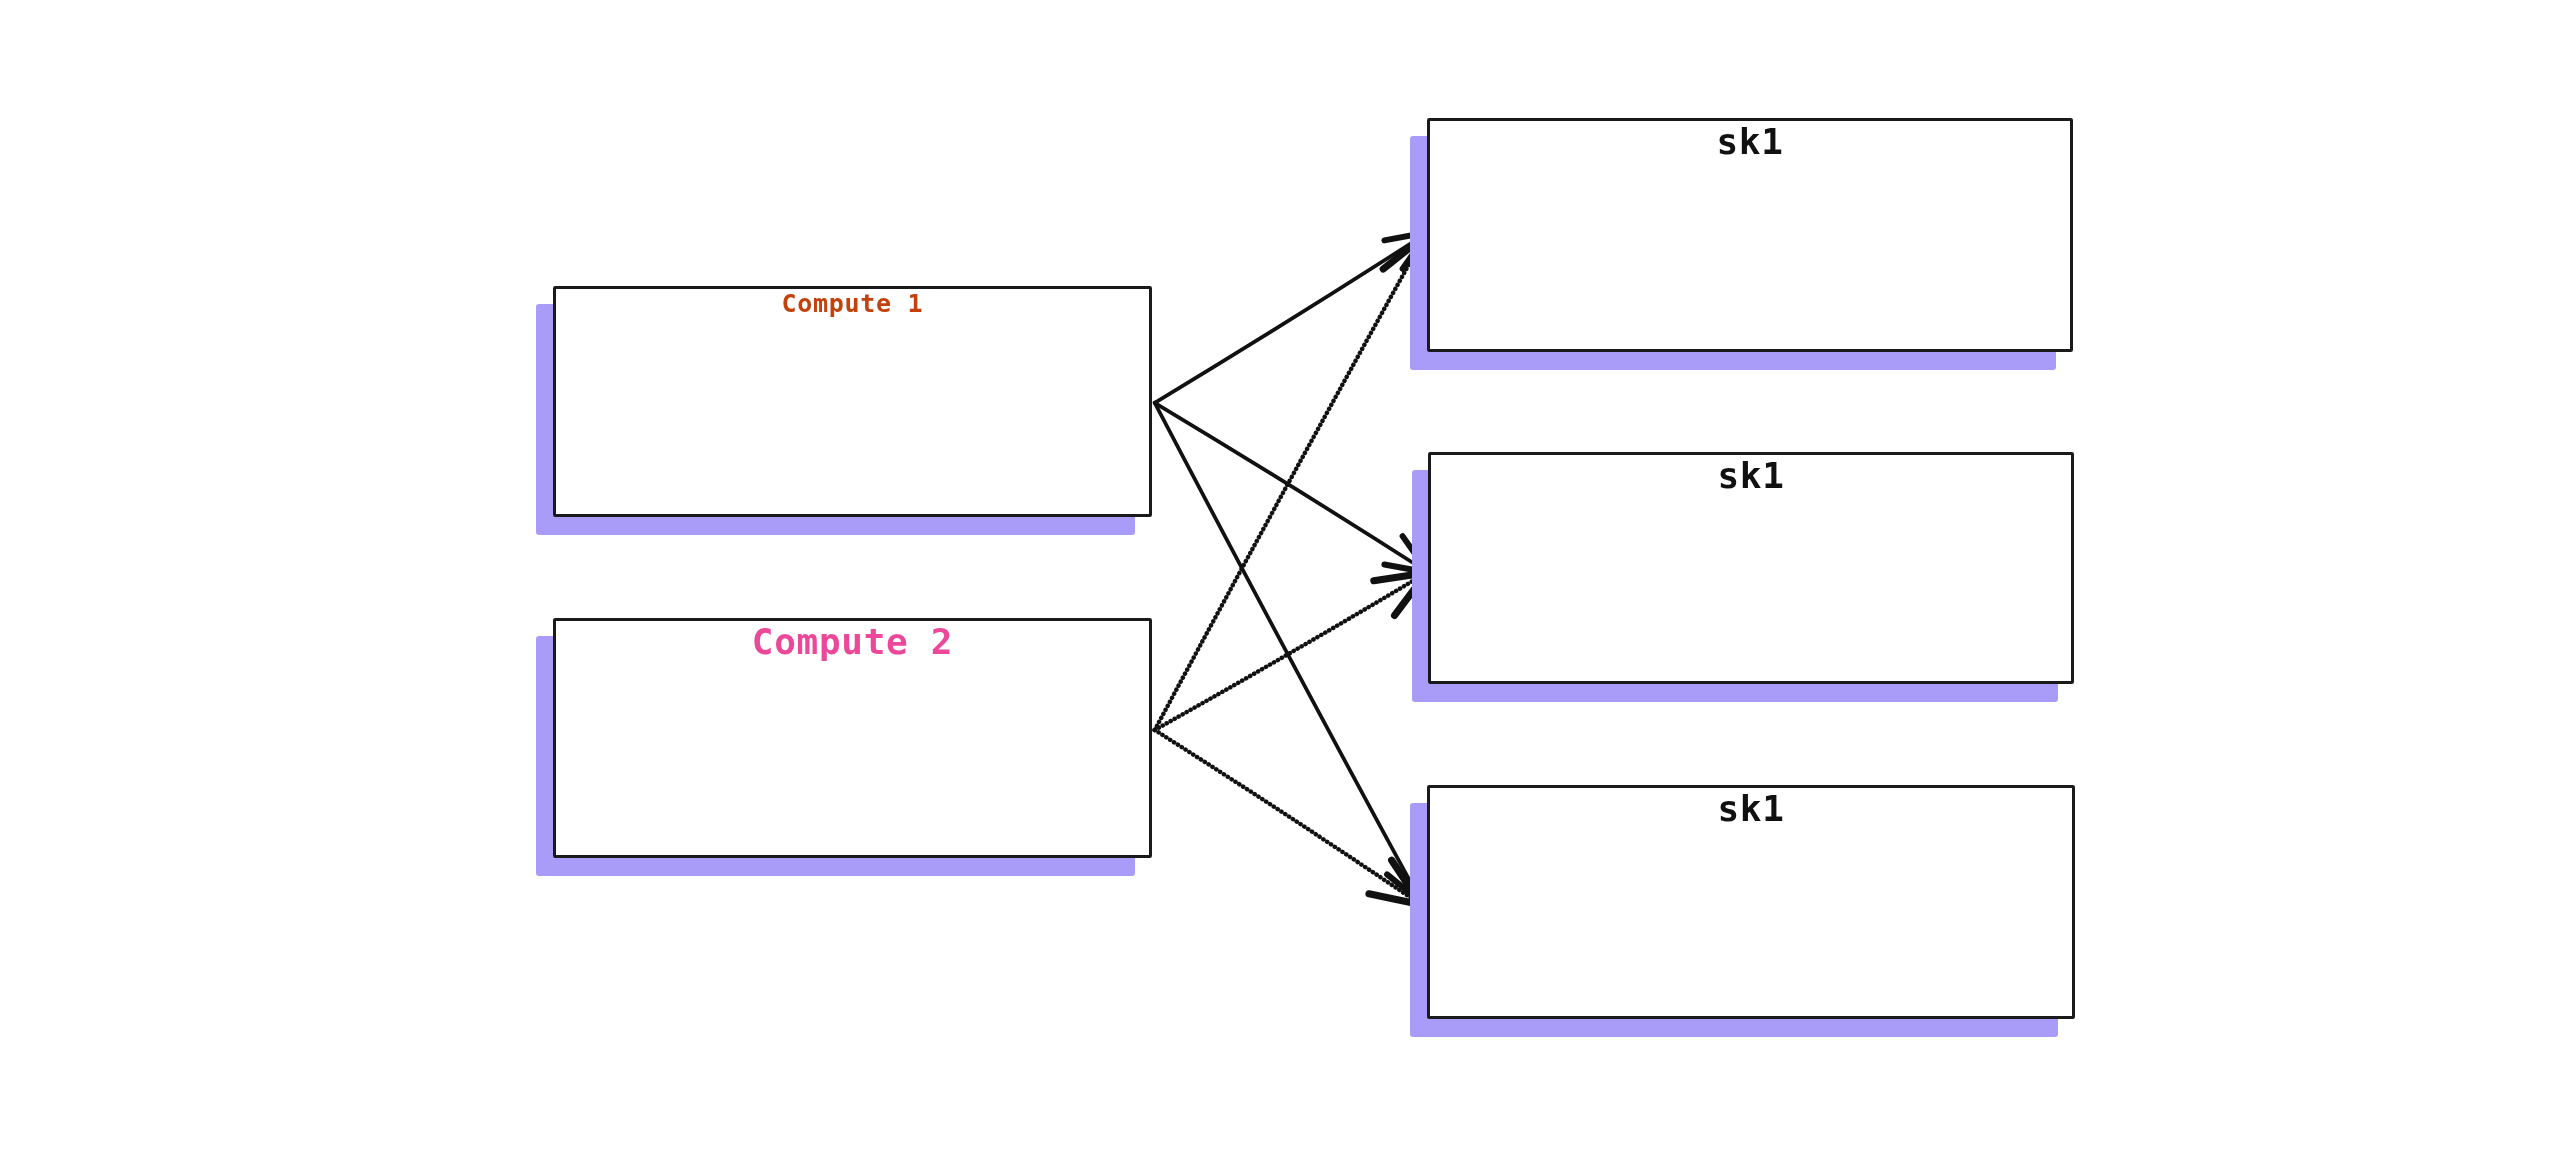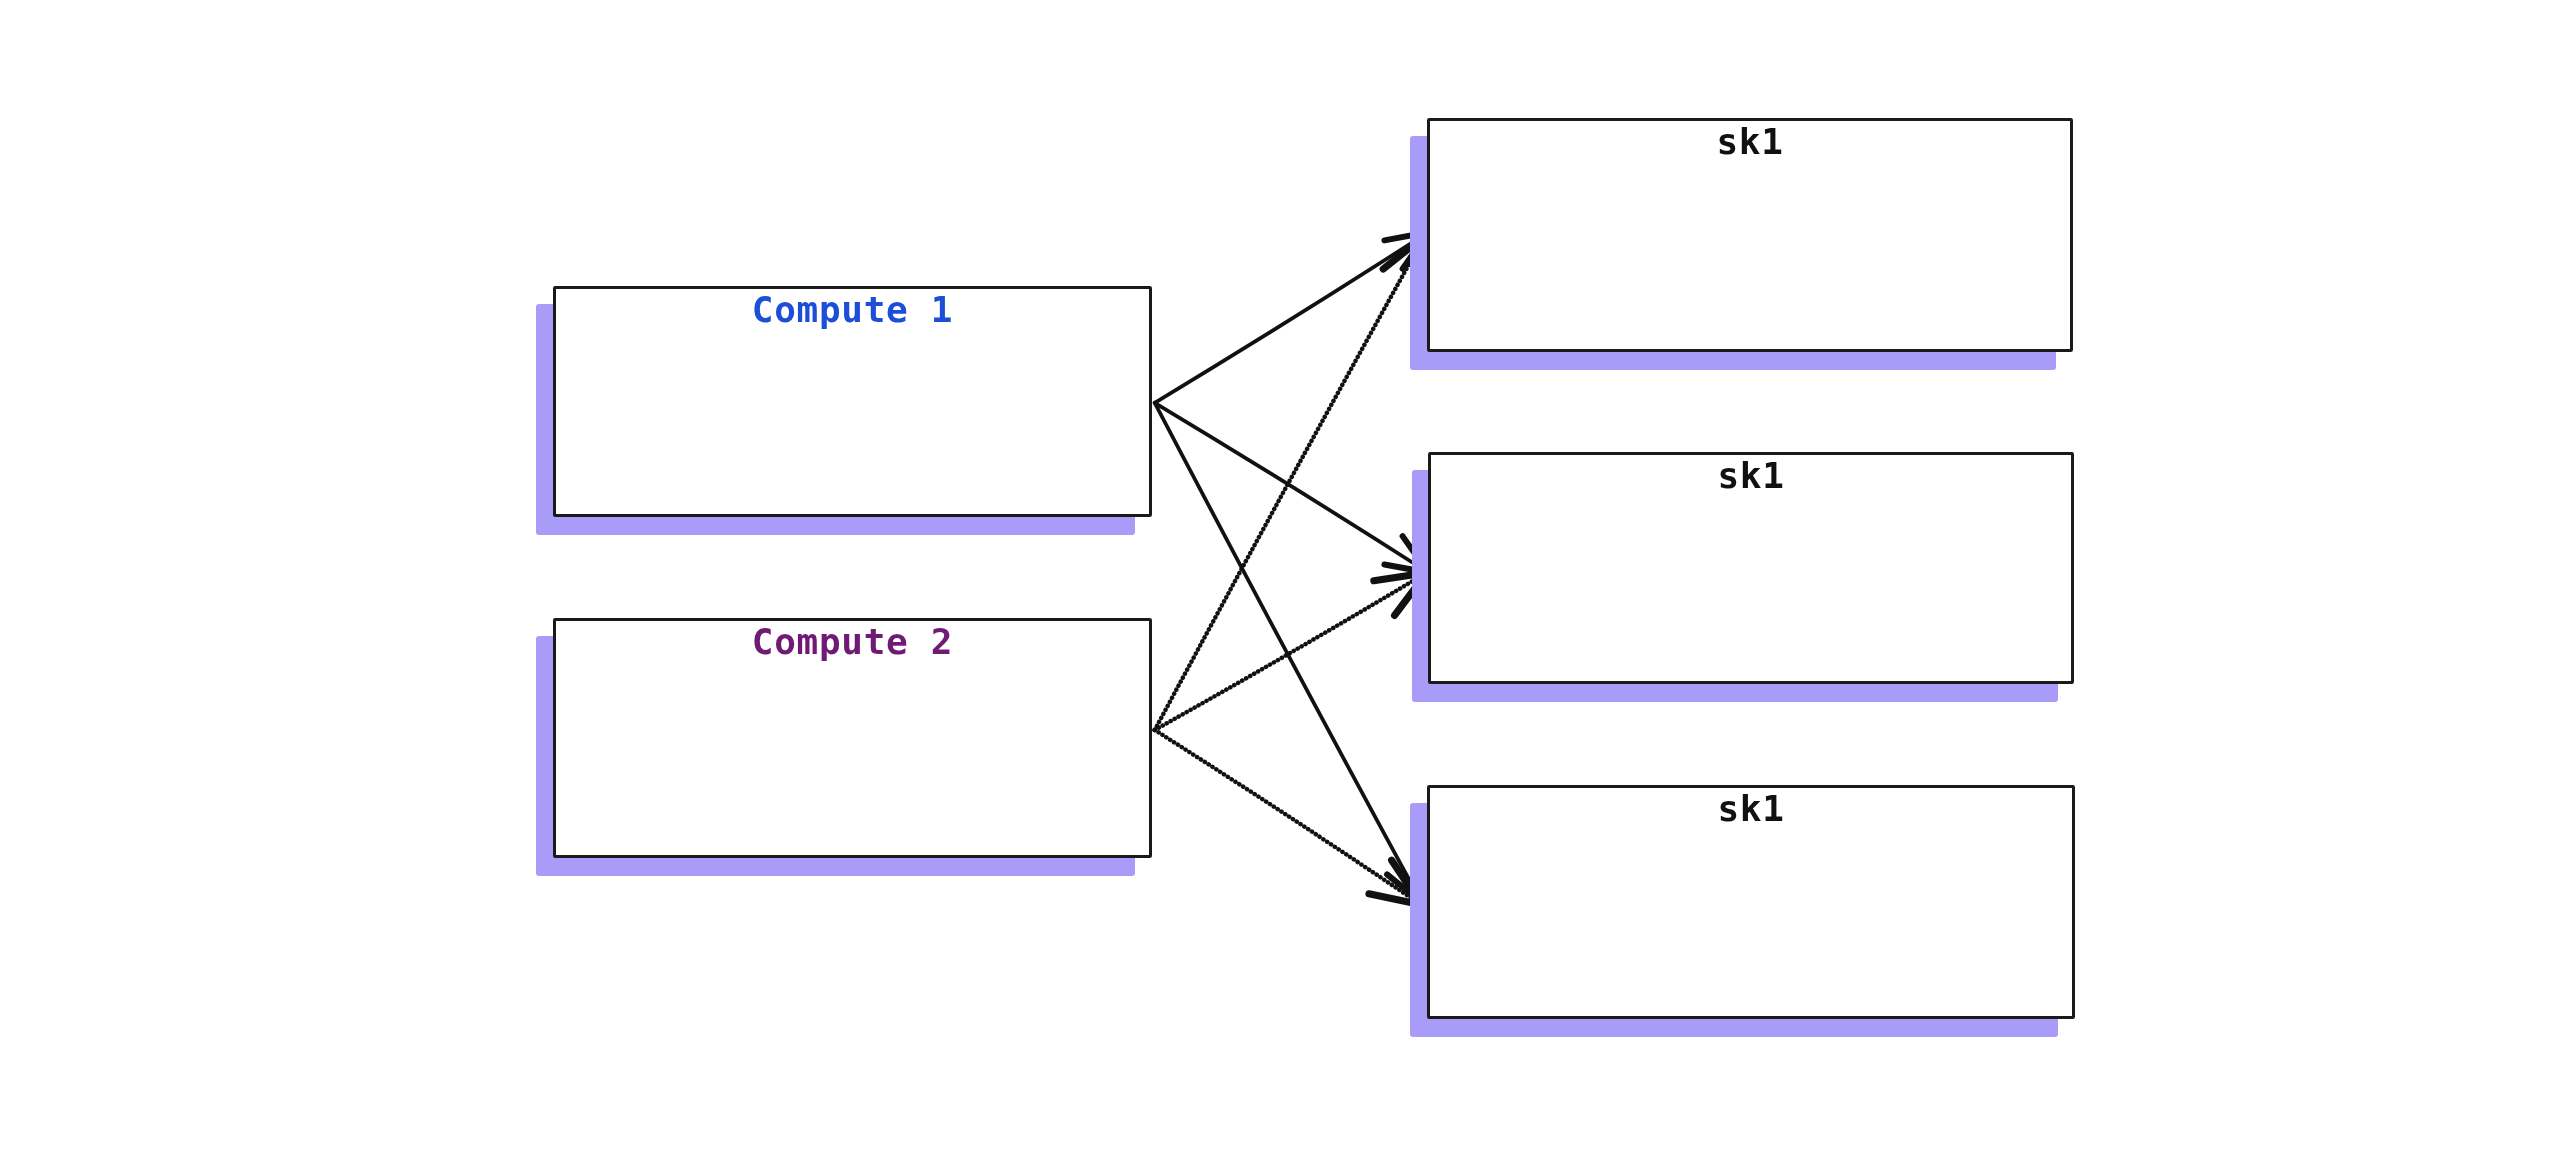--- a/index.html
+++ b/index.html
@@ -79,28 +79,28 @@
         <path d="M 1542 538 Q 1716.3536044242148 870.9130075925007 1896 1201" fill="none" stroke="#111111" stroke-width="5" stroke-linecap="round" marker-end="url(#arrowhead)"></path>
         <path d="M 1542 975 Q 1718.3675429891284 646.0611914352794 1900 320" fill="none" stroke="#111111" stroke-width="6" stroke-linecap="round" marker-end="url(#arrowhead)" stroke-dasharray="0.1 6"></path>
         <path d="M 1542 975 Q 1722.5016787574564 874.0971062568568 1900 768" fill="none" stroke="#111111" stroke-width="6" stroke-linecap="round" marker-end="url(#arrowhead)" stroke-dasharray="0.1 6"></path>
         <path d="M 1542 975 Q 1719.1442512461151 1087.490729620059 1893 1205" fill="none" stroke="#111111" stroke-width="6" stroke-linecap="round" marker-end="url(#arrowhead)" stroke-dasharray="0.1 6"></path>
       </g>
   </svg>
 
   <div class="node" style="left: 0px; top: 0px;">
     <div class="node-shadow" style="left: 536px; top: 304px; width: 599px; height: 231px; background: rgb(169, 156, 248);"></div>
     <div class="node-body" style="left: 553px; top: 286px; width: 599px; height: 231px; background: rgb(255, 255, 255); border-color: rgb(26, 26, 26); border-width: 3.7px;">
-      <span class="node-label" style="font-size: 36px; color: #1d4ed8;">Compute 1</span>
+      <span class="node-label" style="font-size: 25px; color: #c2410c;">Compute 1</span>
     </div>
   </div>
 
   <div class="node" style="left: 0px; top: 0px;">
     <div class="node-shadow" style="left: 536px; top: 636px; width: 599px; height: 240px; background: rgb(169, 156, 248);"></div>
     <div class="node-body" style="left: 553px; top: 618px; width: 599px; height: 240px; background: rgb(255, 255, 255); border-color: rgb(26, 26, 26); border-width: 3.7px;">
-      <span class="node-label" style="font-size: 36px; color: #701a75;">Compute 2</span>
+      <span class="node-label" style="font-size: 36px; color: #ec4899;">Compute 2</span>
     </div>
   </div>
 
   <div class="node" style="left: 0px; top: 0px;">
     <div class="node-shadow" style="left: 1410px; top: 136px; width: 646px; height: 234px; background: rgb(169, 156, 248);"></div>
     <div class="node-body" style="left: 1427px; top: 118px; width: 646px; height: 234px; background: rgb(255, 255, 255); border-color: rgb(26, 26, 26); border-width: 3.7px;">
       <span class="node-label" style="font-size: 36px; color: rgb(17, 17, 17);">sk1</span>
     </div>
   </div>
 

